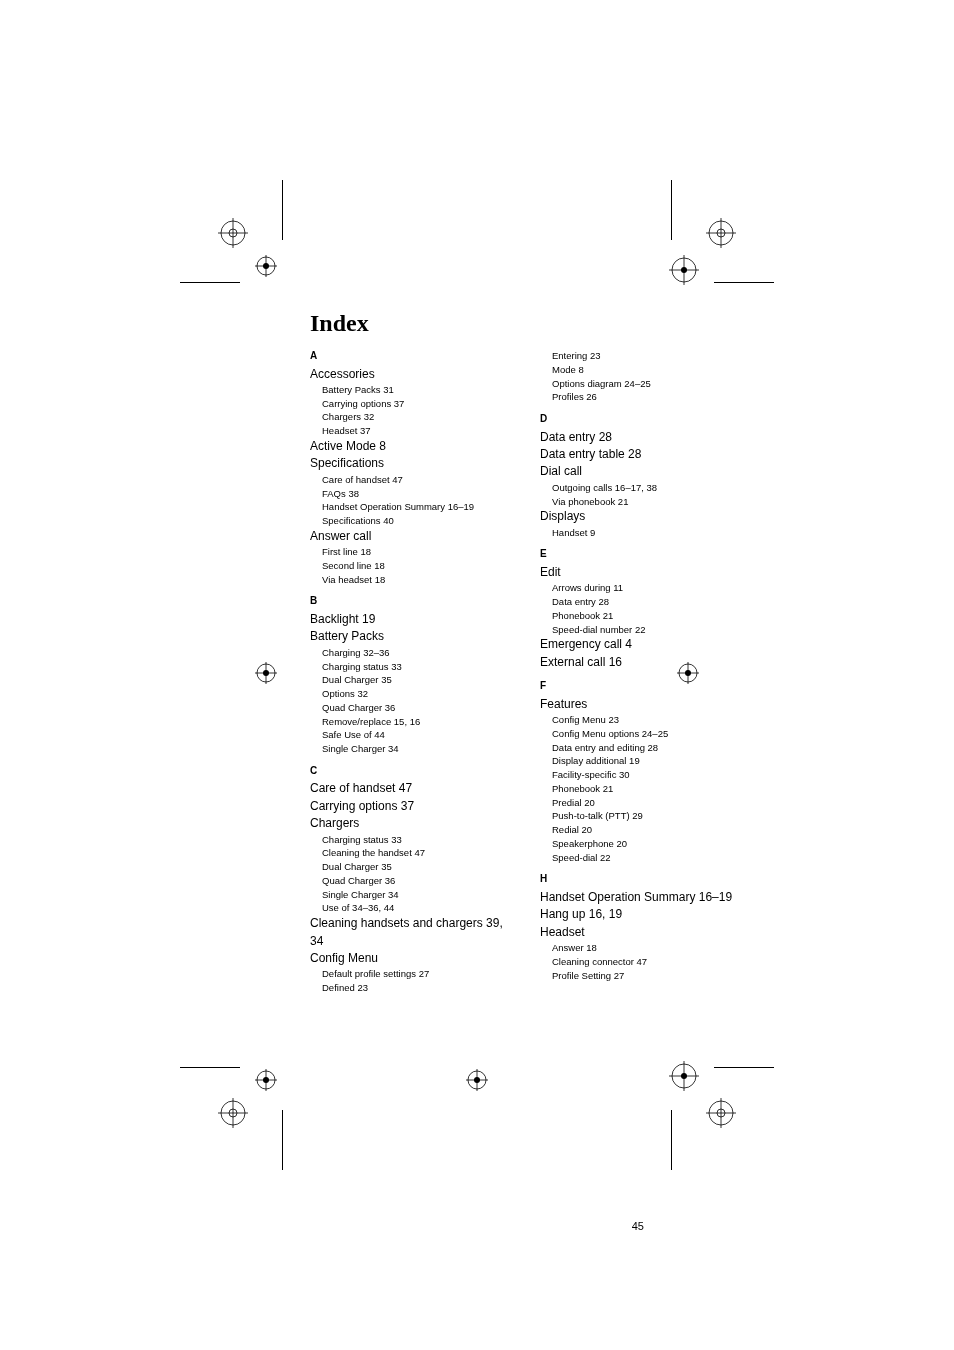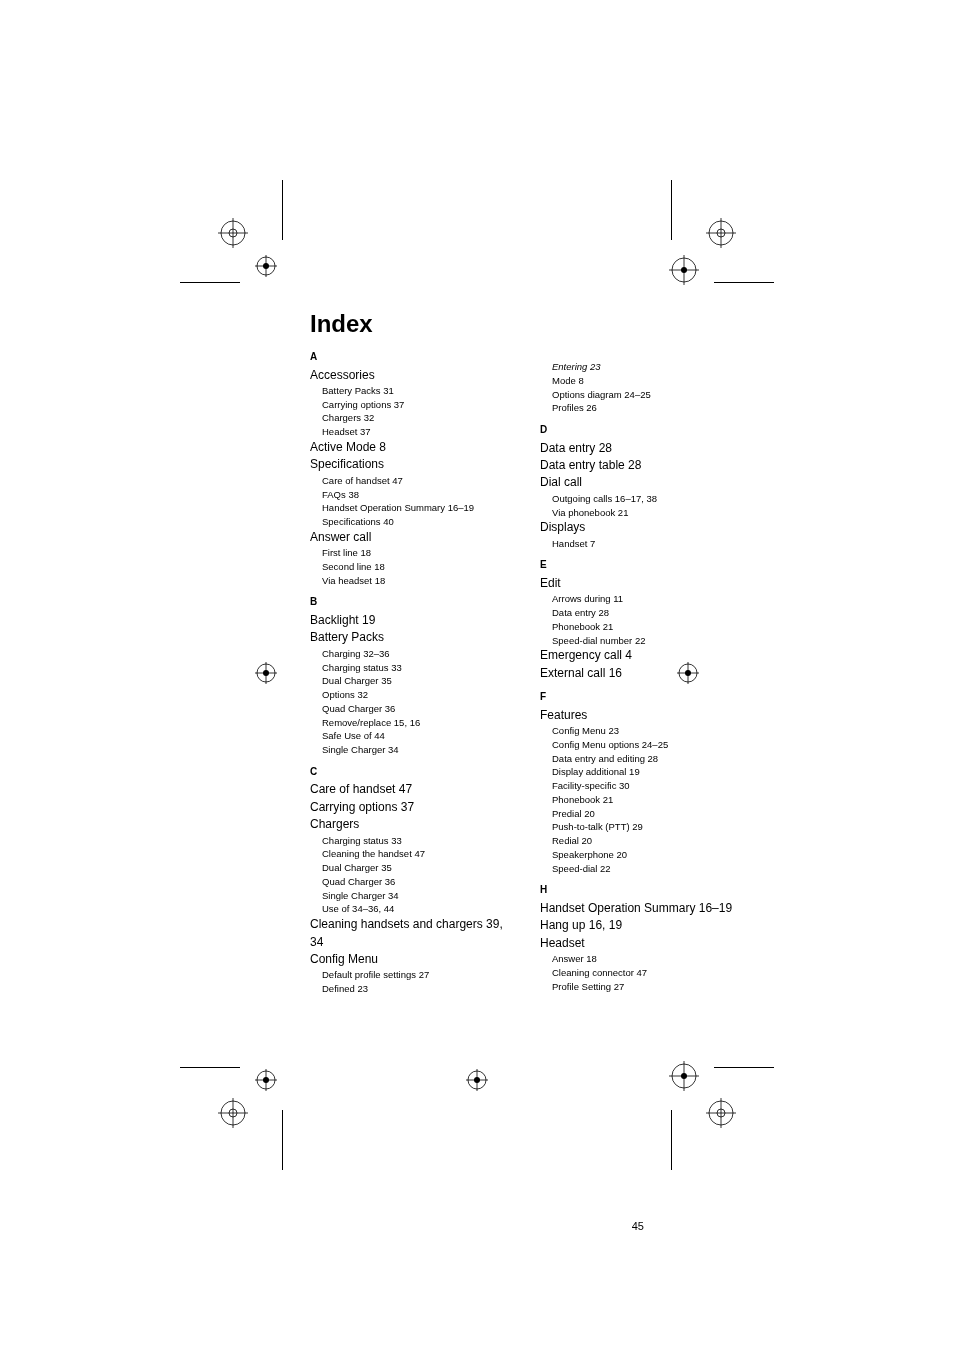--- a/index.html
+++ b/index.html
@@ -29,21 +29,21 @@
       position: absolute;
       top: 310px;
       left: 310px;
       width: 580px;
     }
 
     .index-title {
       font-size: 24px;
       font-weight: bold;
       margin-bottom: 12px;
-      font-family: Liberation Sans, sans-serif;
+      font-family: Liberation Serif, serif;
     }
 
     .columns {
       display: flex;
       gap: 30px;
     }
 
     .col-left {
       width: 200px;
       font-size: 9.5px;
@@ -255,33 +255,33 @@
         <span class="entry-sub">Use of 34–36, 44</span>
         <span class="entry-main">Cleaning handsets and chargers 39, 34</span>
         <span class="entry-main">Config Menu</span>
         <span class="entry-sub">Default profile settings 27</span>
         <span class="entry-sub">Defined 23</span>
 
       </div>
 
       <div class="col-right">
 
-        <span class="entry-sub" style="margin-top:10px; padding-left:12px;font-style:italic;">Entering 23</span>
+        <span class="entry-sub" style="margin-top:0; padding-left:12px;">Entering 23</span>
         <span class="entry-sub">Mode 8</span>
         <span class="entry-sub">Options diagram 24–25</span>
         <span class="entry-sub">Profiles 26</span>
 
         <span class="section-letter">D</span>
         <span class="entry-main">Data entry 28</span>
         <span class="entry-main">Data entry table 28</span>
         <span class="entry-main">Dial call</span>
         <span class="entry-sub">Outgoing calls 16–17, 38</span>
         <span class="entry-sub">Via phonebook 21</span>
         <span class="entry-main">Displays</span>
-        <span class="entry-sub">Handset 7</span>
+        <span class="entry-sub">Handset 9</span>
 
         <span class="section-letter">E</span>
         <span class="entry-main">Edit</span>
         <span class="entry-sub">Arrows during 11</span>
         <span class="entry-sub">Data entry 28</span>
         <span class="entry-sub">Phonebook 21</span>
         <span class="entry-sub">Speed-dial number 22</span>
         <span class="entry-main">Emergency call 4</span>
         <span class="entry-main">External call 16</span>
 

